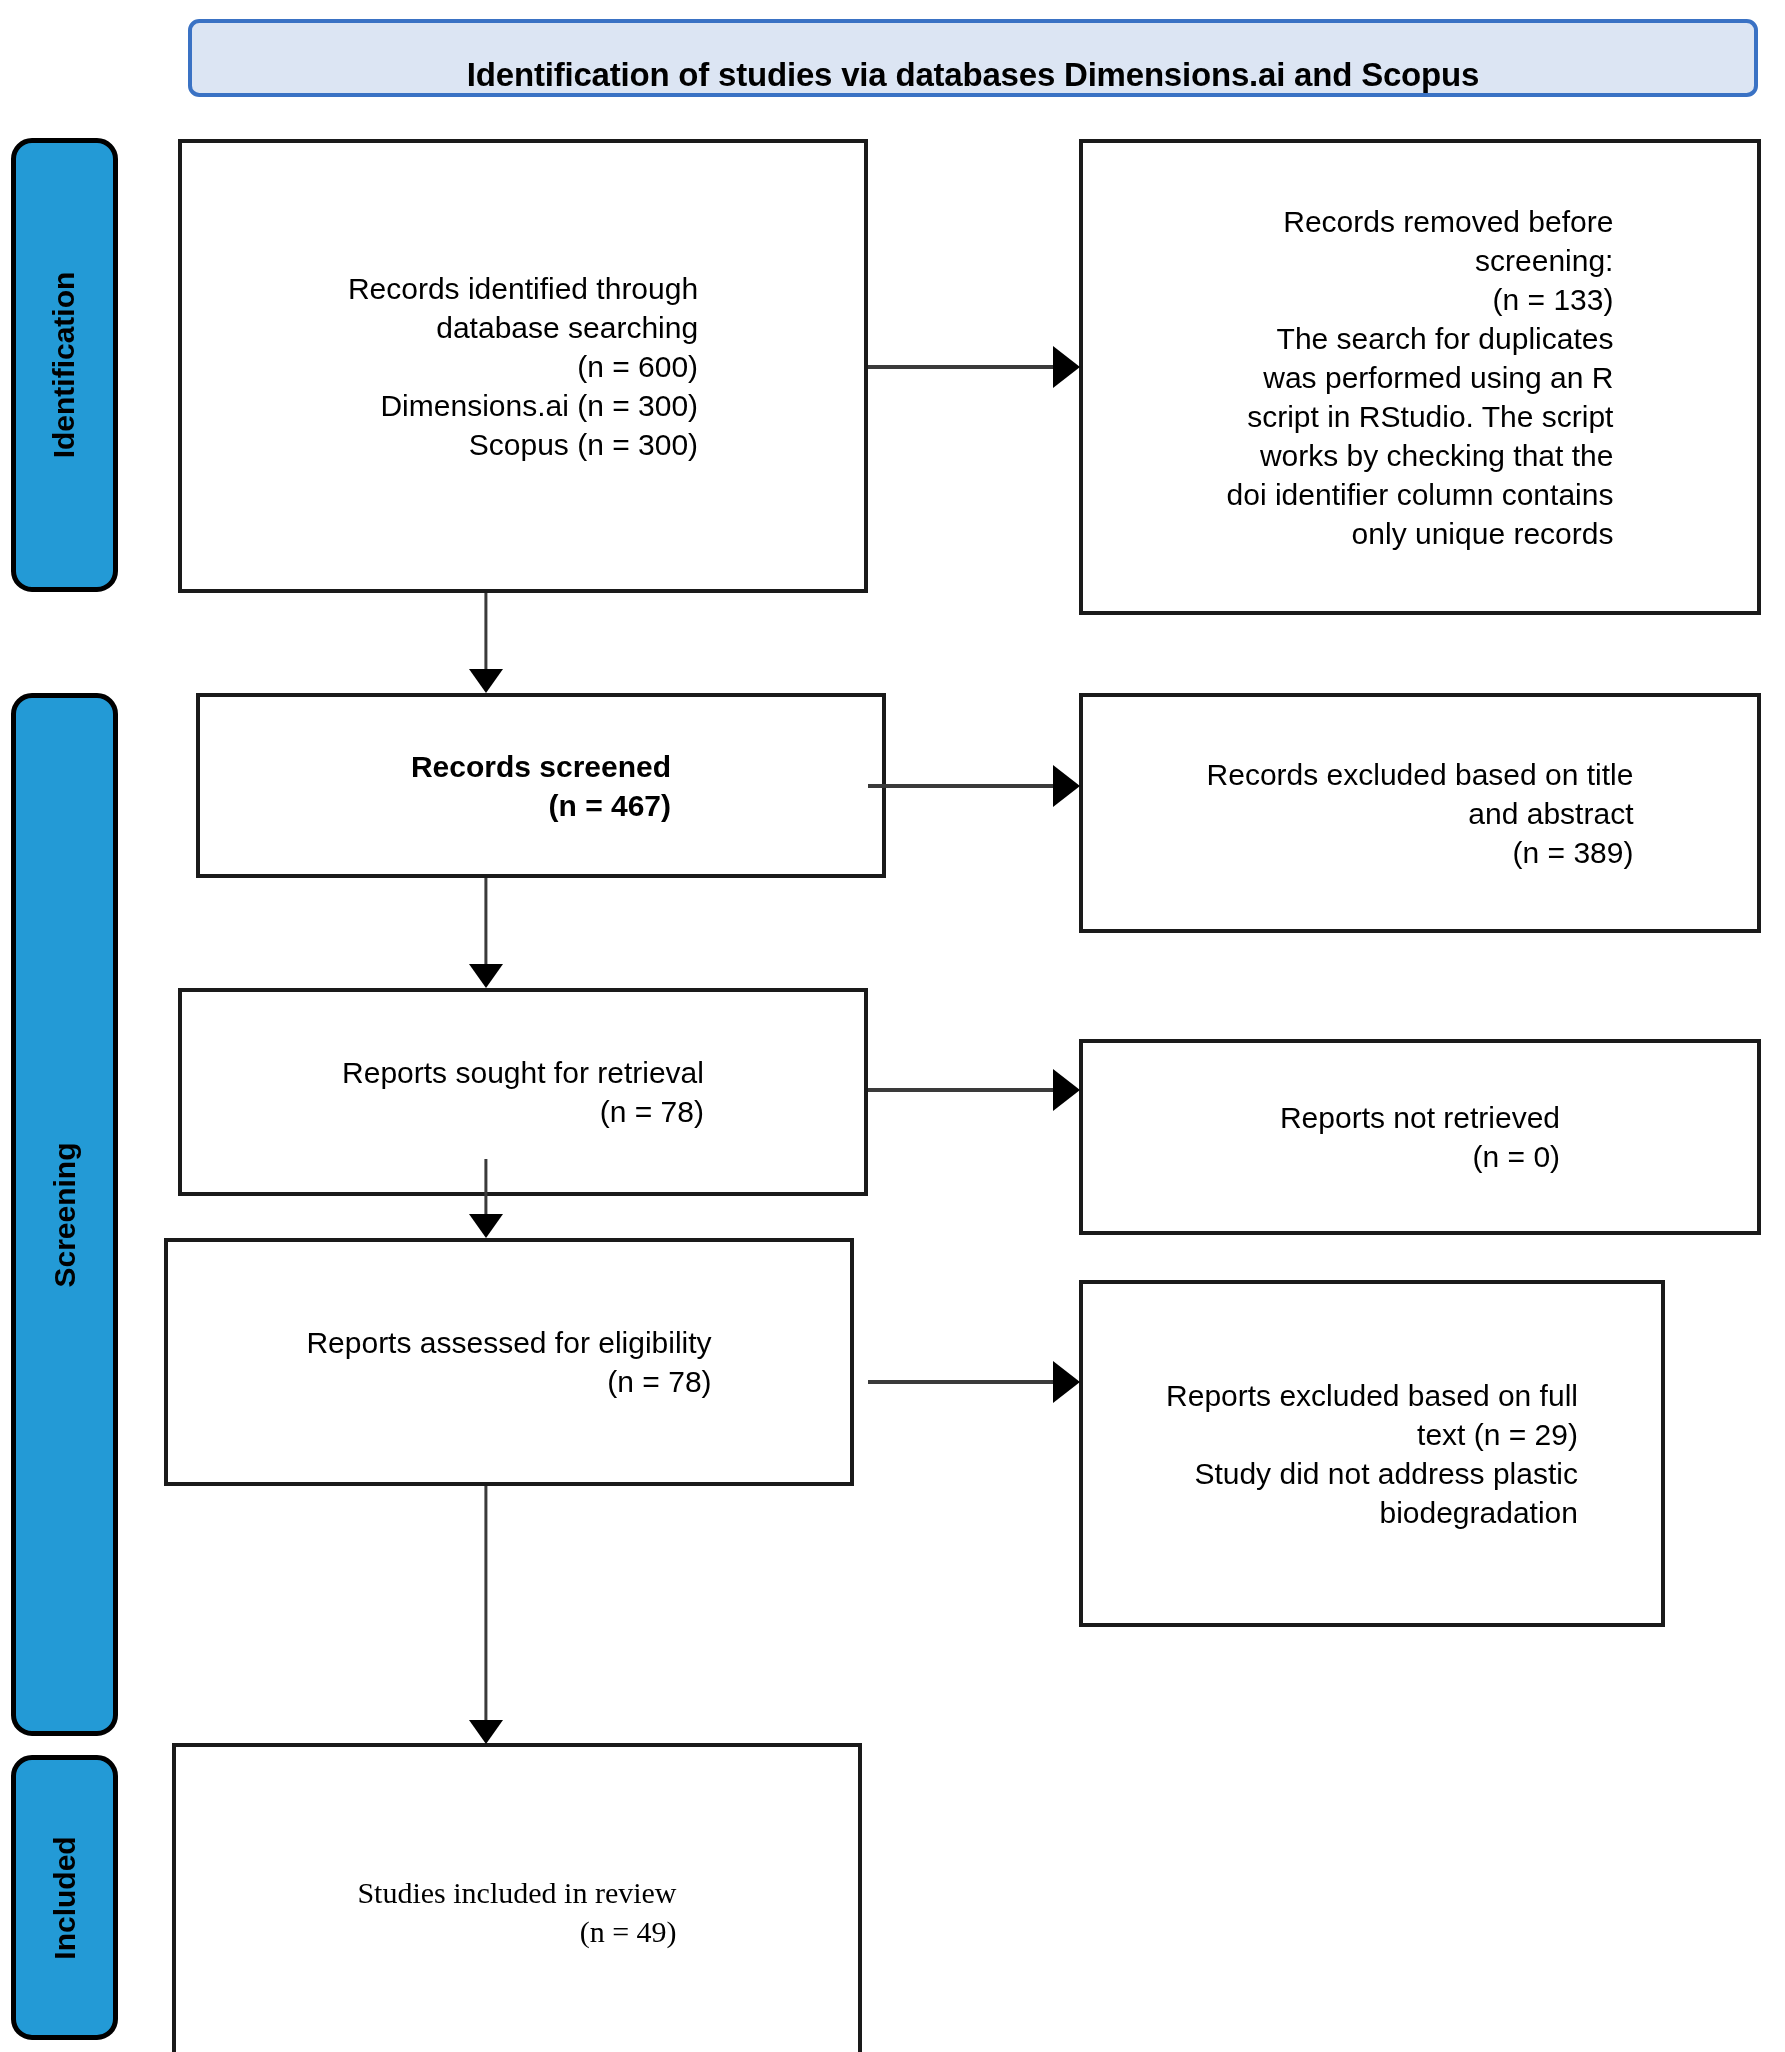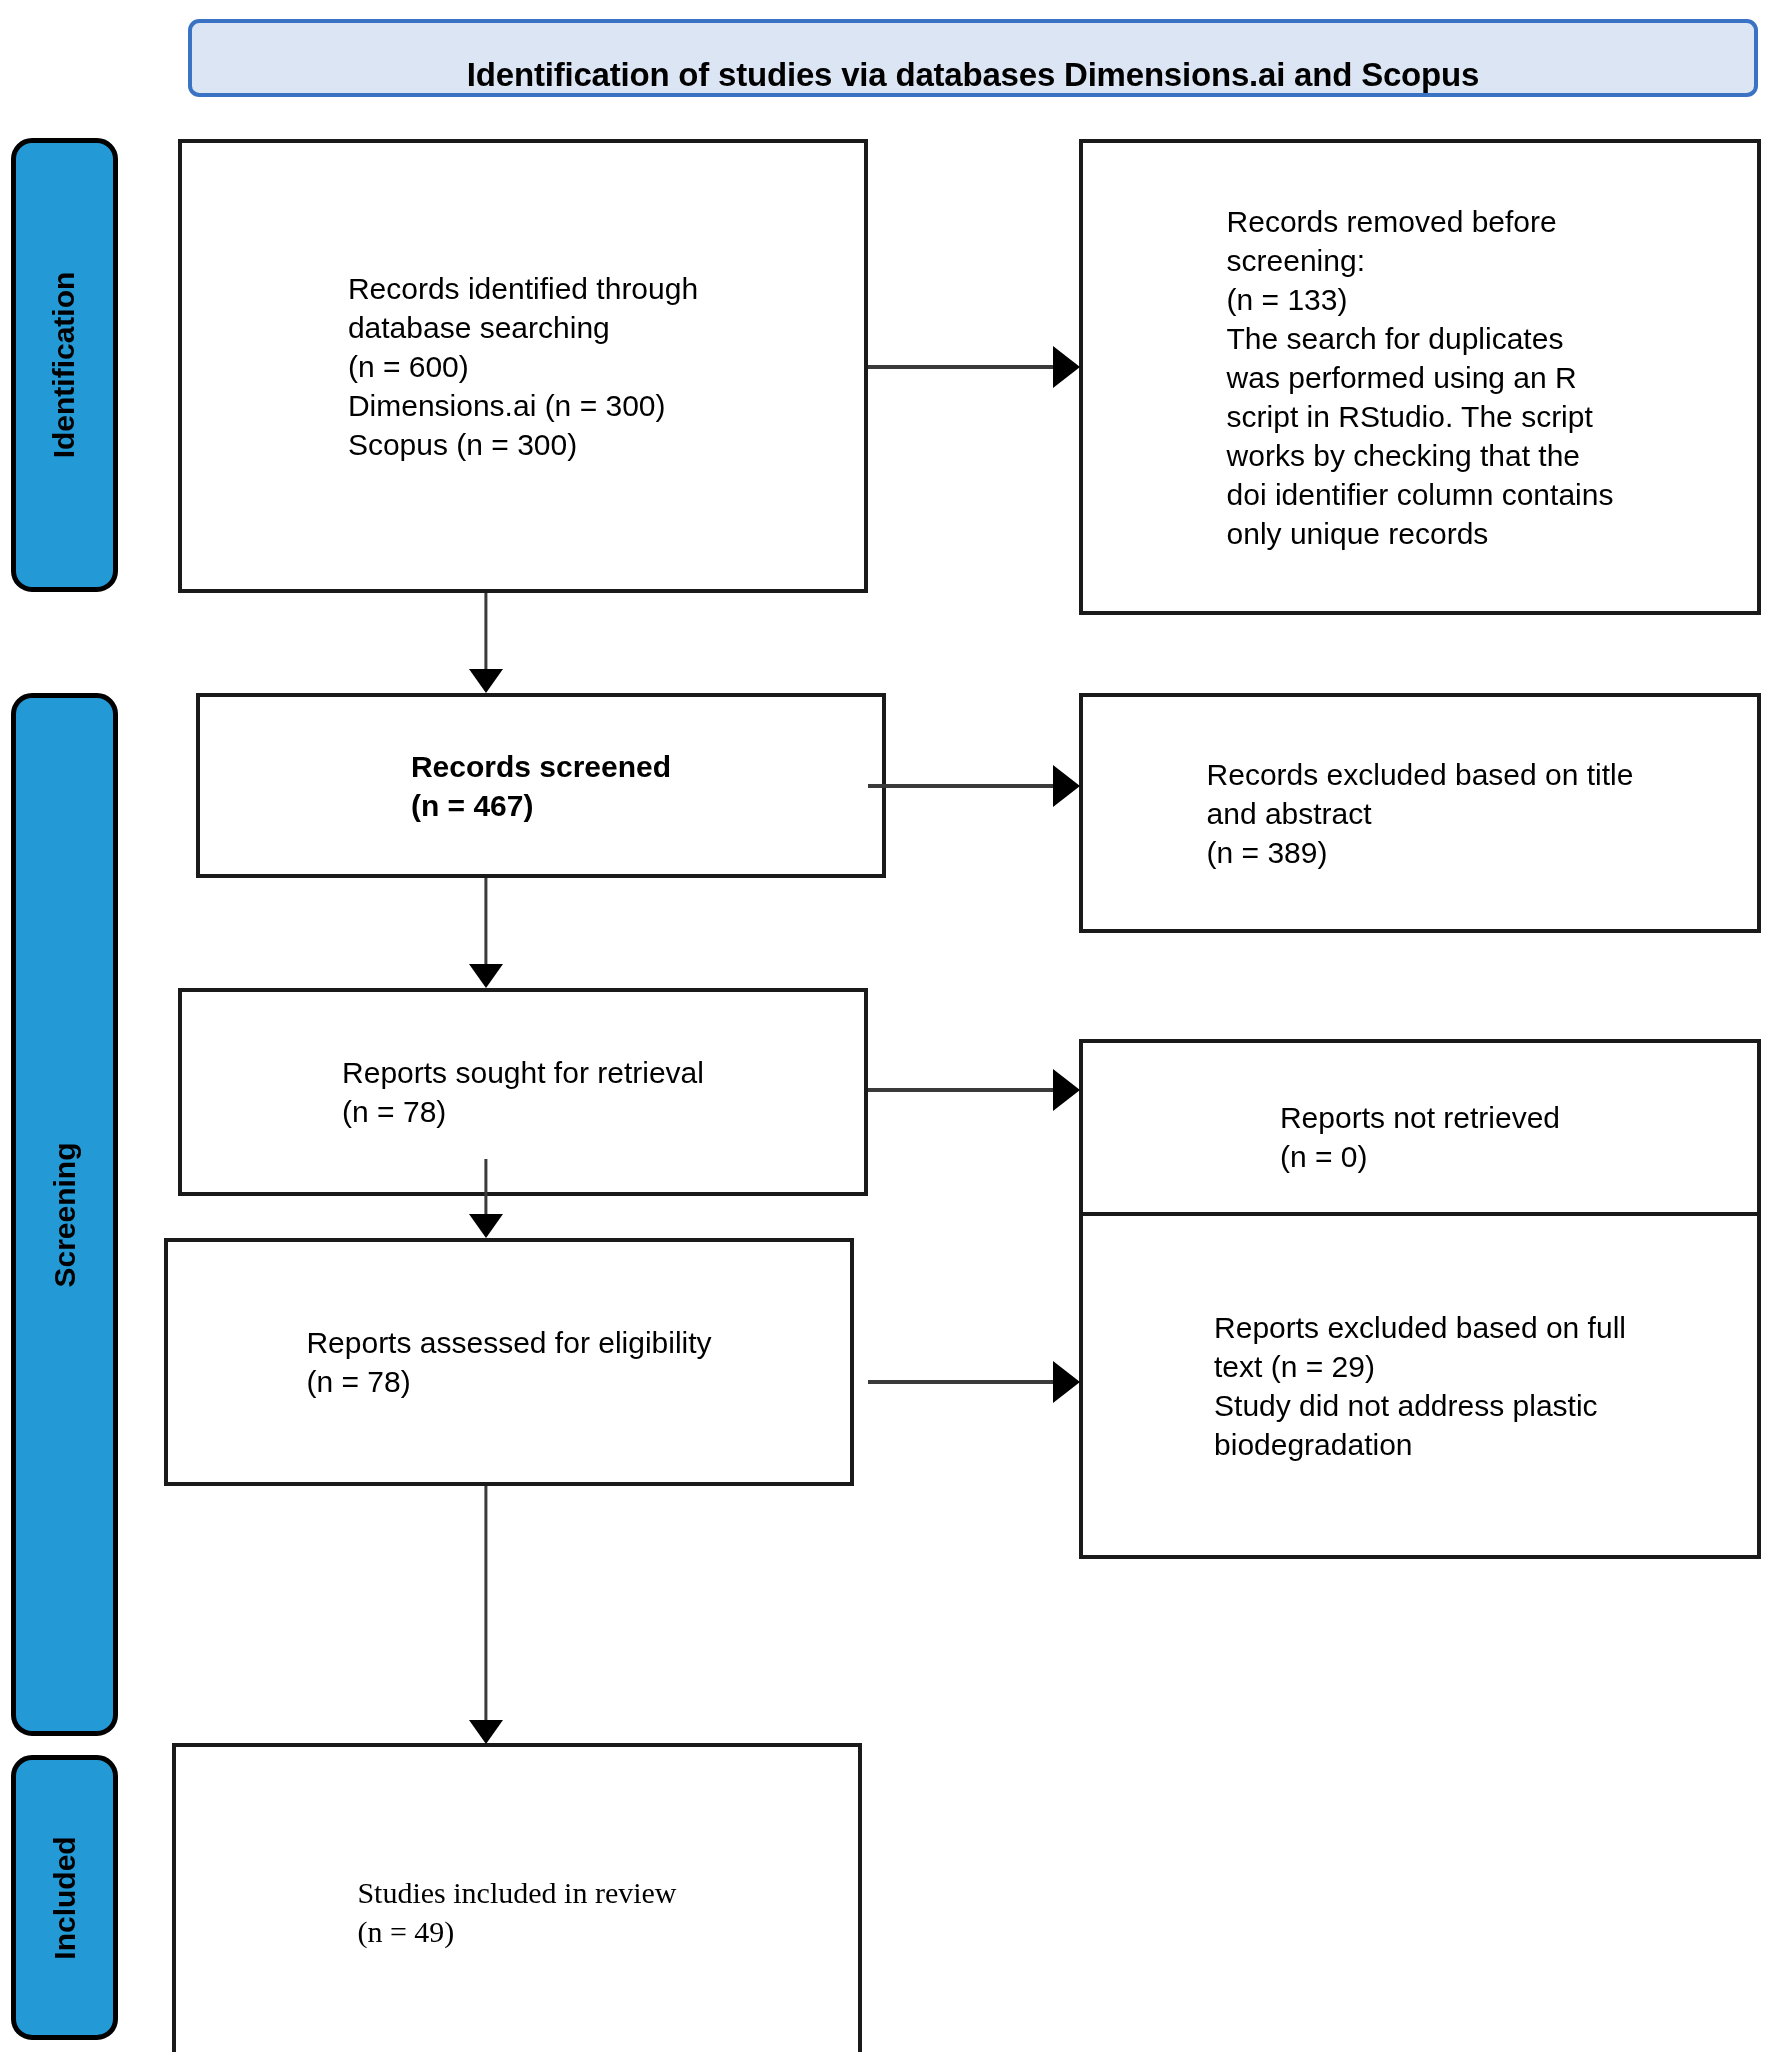--- a/index.html
+++ b/index.html
@@ -75,37 +75,37 @@
     border: 4.9px solid #1a1a1a;
     box-sizing: border-box;
     display: flex;
     align-items: center;
     justify-content: center;
     padding: 4.9px 11.3px;
   }
   .flow-box .box-text {
     font-size: 30px;
     line-height: 1.30;
-    text-align: left;
+    text-align: right;
     color: #000000;
     white-space: pre-line;
   }
 
   
   #box-identified   { left: 178px;  top: 139px;  width: 690px;  height: 454px; }
   #box-screened     { left: 196px;  top: 693px;  width: 690px;  height: 185px; font-weight: bold; }
   #box-sought       { left: 178px;  top: 988px; width: 690px;  height: 208px; }
   #box-assessed     { left: 164px;  top: 1238px; width: 690px;  height: 248px; }
   #box-included     { left: 172px;  top: 1743px; width: 690px;  height: 338px; font-family: Liberation Serif, serif; }
 
   
   #box-removed      { left: 1079px; top: 139px;  width: 682px;  height: 476px; }
   #box-excluded-ta  { left: 1079px; top: 693px;  width: 682px;  height: 240px; }
   #box-not-retrieved{ left: 1079px; top: 1039px; width: 682px;  height: 196px; }
-  #box-excluded-ft  { left: 1079px; top: 1212px; width: 682px;  height: 347px; }
+  #box-excluded-ft  { left: 1079px; top: 1280px; width: 586px;  height: 347px; }
 
   
   .arrow-v, .arrow-h {
     position: absolute;
   }
   .arrow-v .shaft {
     position: absolute;
     left: 50%;
     top: 0;
     transform: translateX(-50%);

